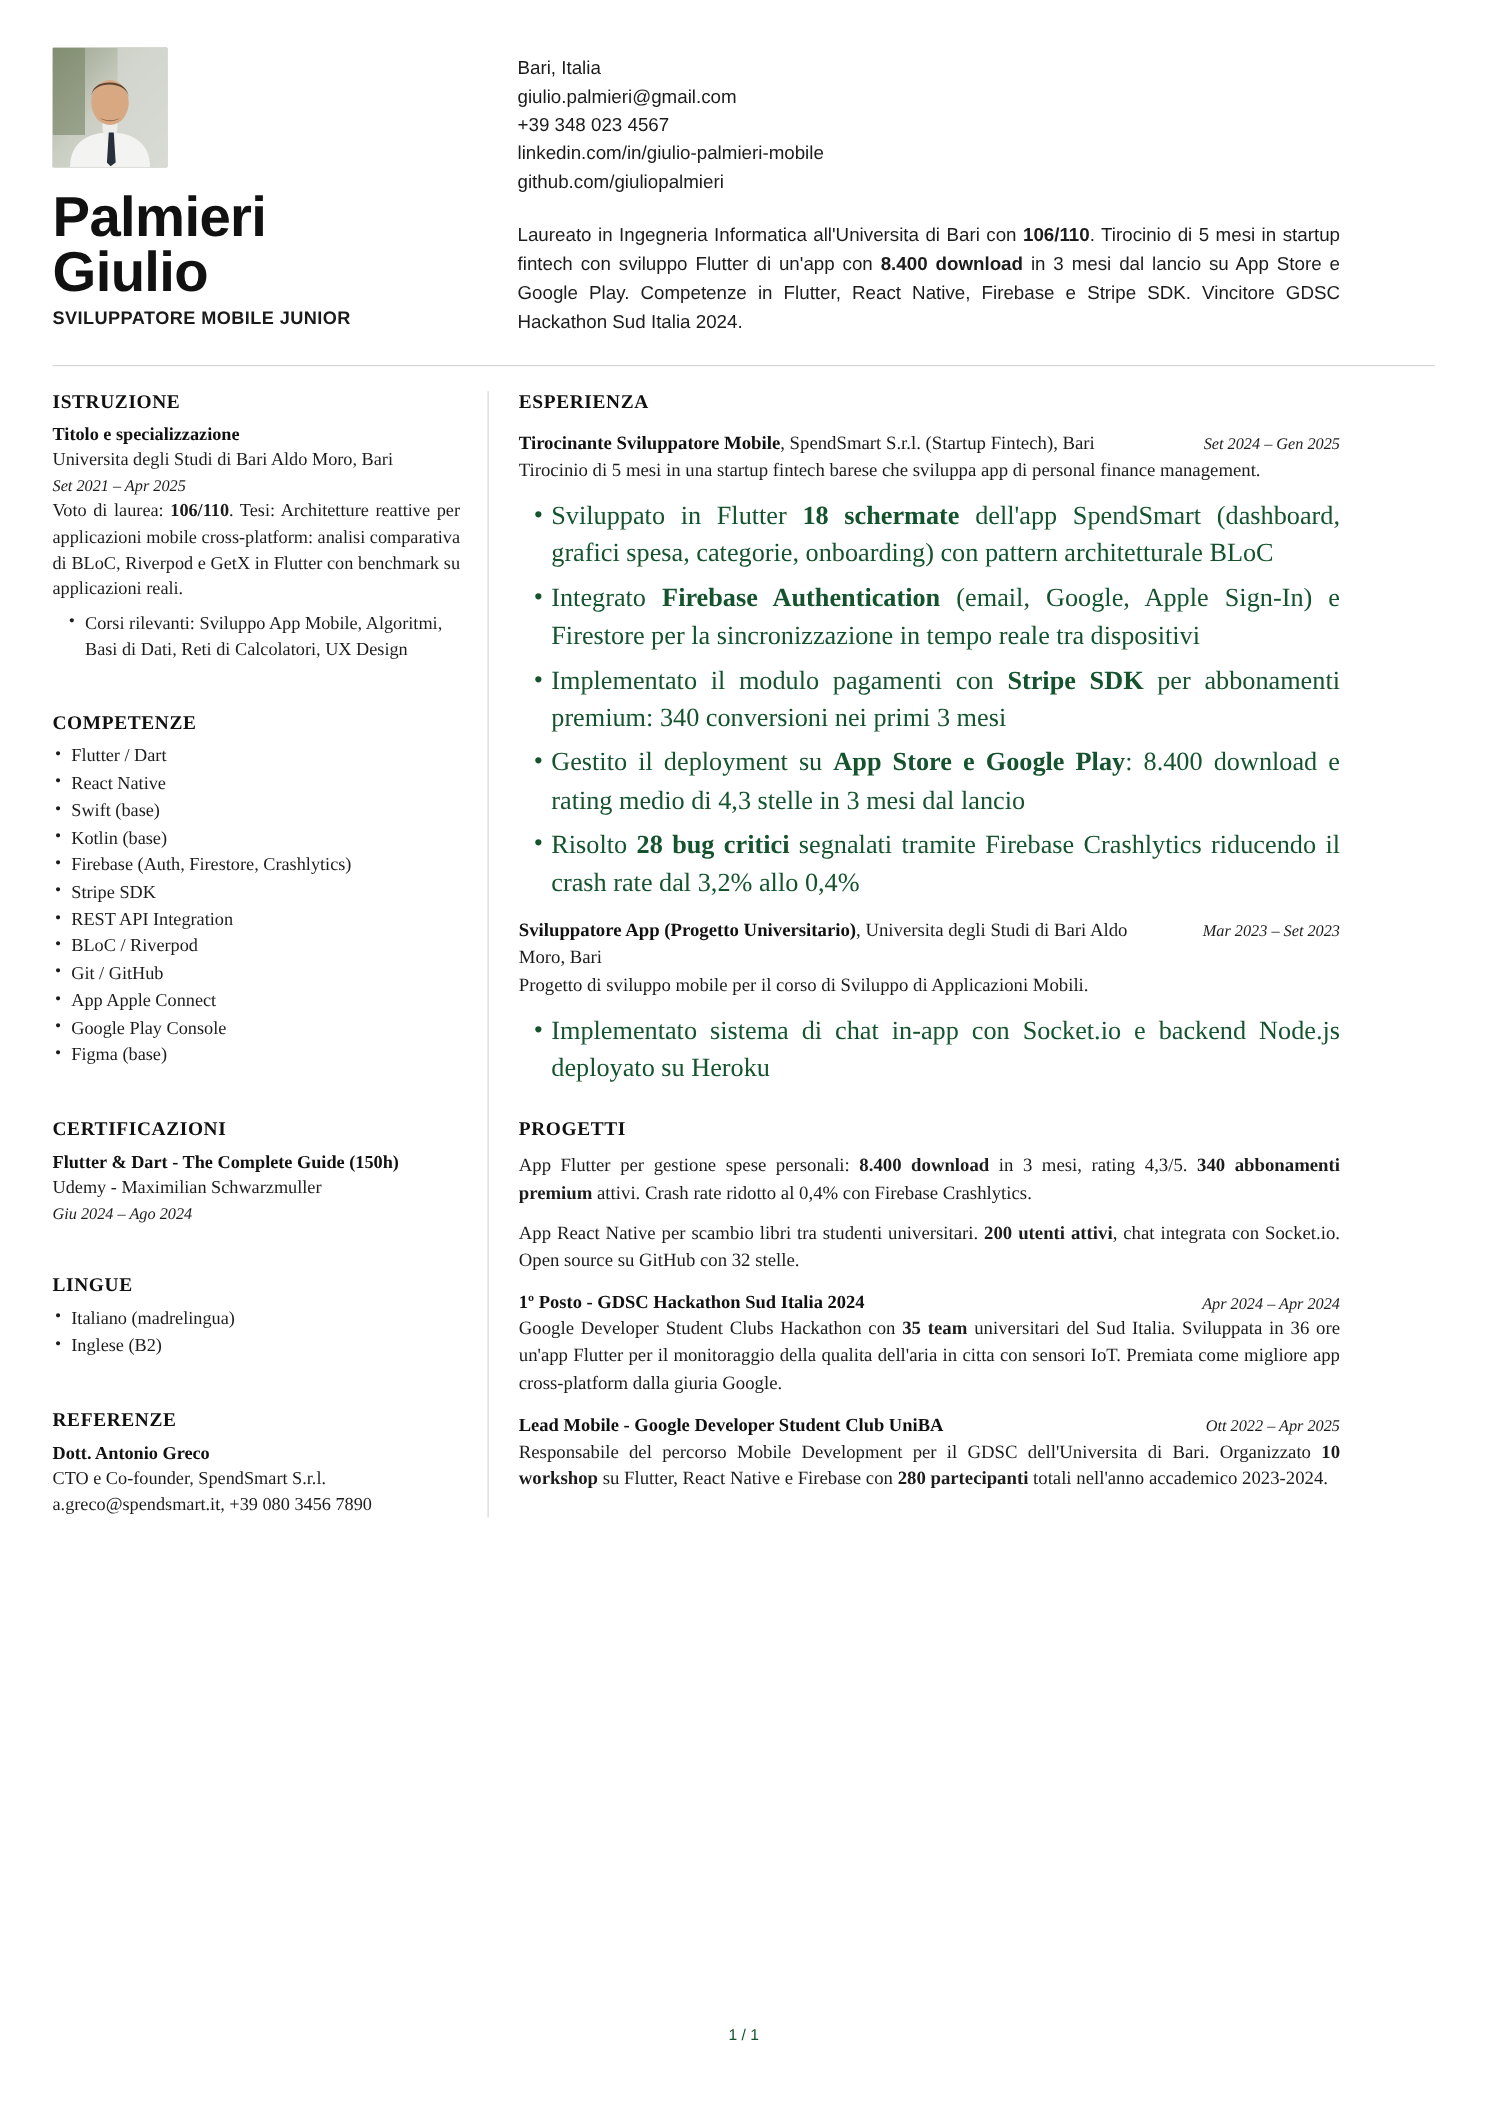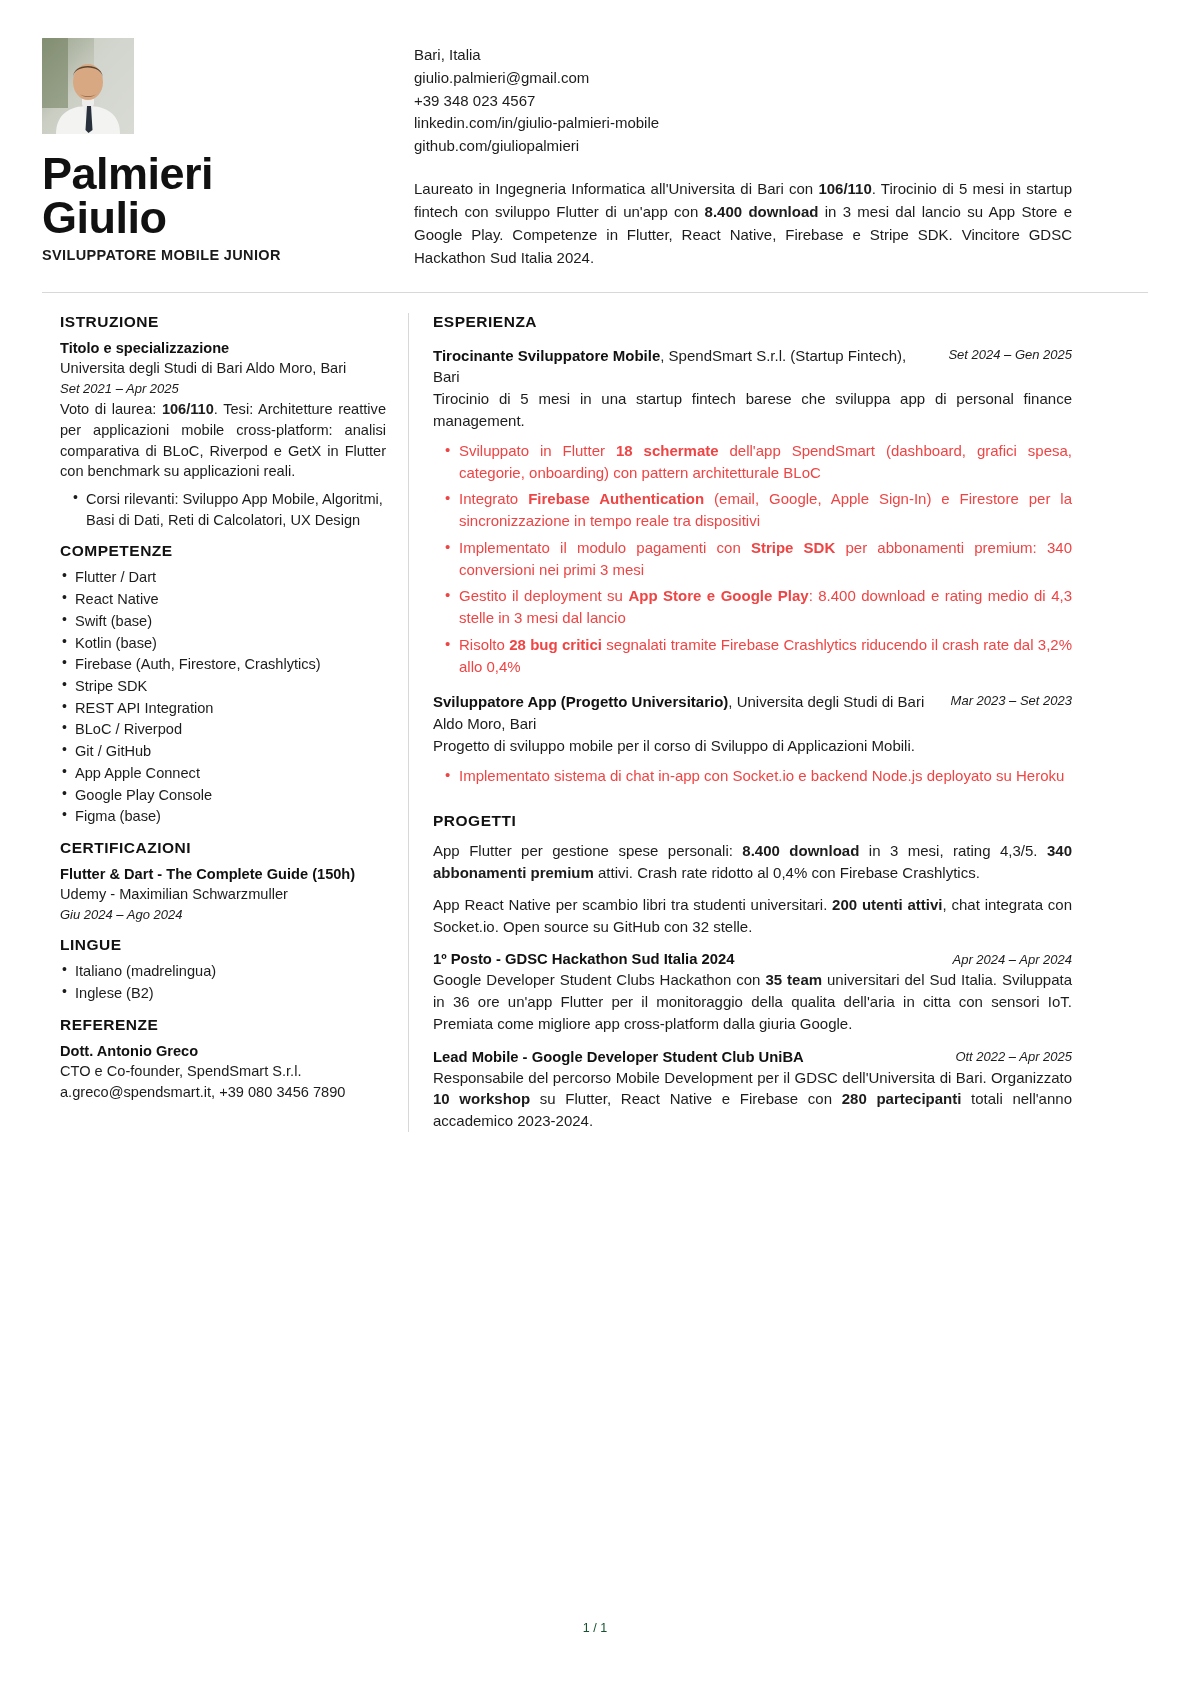--- a/index.html
+++ b/index.html
@@ -68,41 +68,42 @@
   .summary b { font-weight: 700; }
 
   .rule {
     margin: 22px 42px 0 42px;
     border-top: 1px solid #d8d8d8;
   }
 
   
   .body {
     display: flex;
-    padding: 20px 118px 0 60px;
+    padding: 20px 118px 0 42px;
+    font-family: Liberation Serif, serif;
   }
   .col-left {
     width: 348px;
     flex: 0 0 348px;
     padding-right: 22px;
   }
   .col-right {
     flex: 1;
     border-left: 1px solid #d8d8d8;
     padding-left: 24px;
   }
 
   .sec-title {
     font-size: 15.5px;
     font-weight: 700;
     letter-spacing: 0.5px;
     color: #111111;
     margin-bottom: 7px;
   }
-  .sec-title.spaced { margin-top: 12px; }
+  .sec-title.spaced { margin-top: 40px; }
 
   .sub-bold {
     font-size: 14.6px;
     font-weight: 700;
     color: #111111;
     line-height: 1.38;
   }
   .plain {
     font-size: 14.6px;
     line-height: 1.42;
@@ -176,23 +177,23 @@
     margin-top: 1px;
   }
   ul.ebul {
     list-style: none;
     margin-top: 8px;
     margin-bottom: 2px;
   }
   ul.ebul li {
     position: relative;
     padding-left: 26px;
-    font-size: 15px;
+    font-size: 21px;
     line-height: 1.45;
-    color: #ef4444;
+    color: #14532d;
     text-align: justify;
     margin-bottom: 5px;
   }
   ul.ebul li::before {
     content: "•";
     position: absolute;
     left: 12px;
     top: -1px;
   }
   ul.ebul li b { font-weight: 700; }

